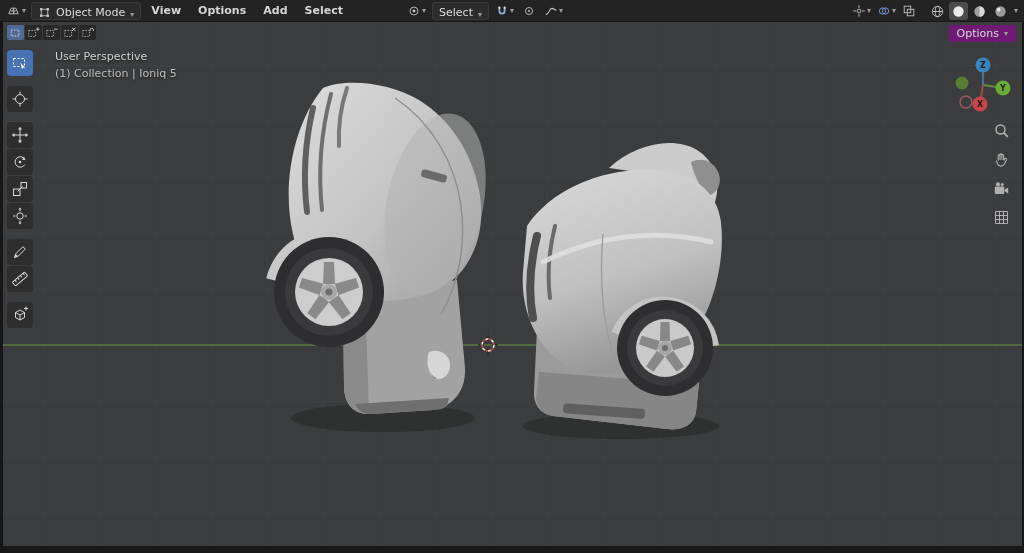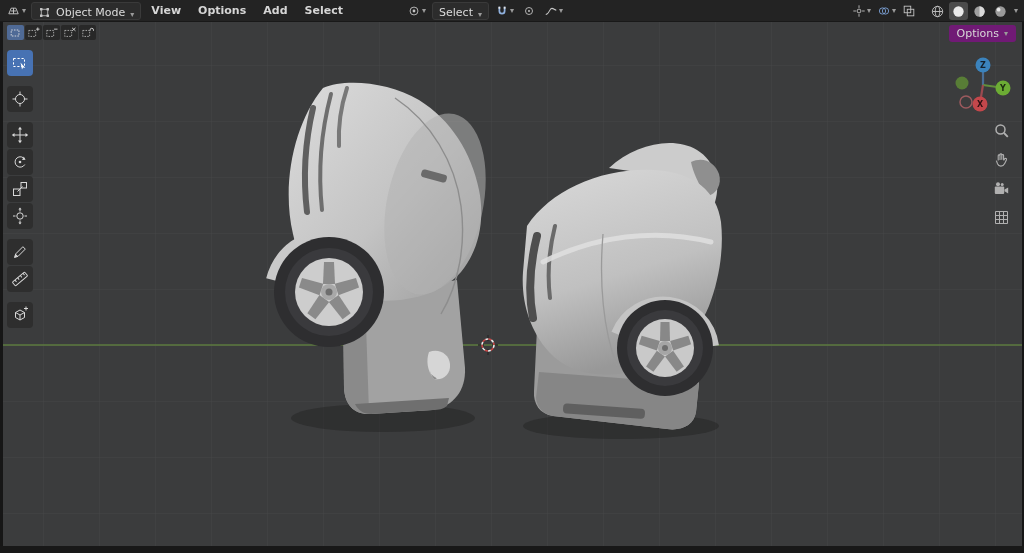--- a/index.html
+++ b/index.html
@@ -350,20 +350,24 @@
           <path d="M10.5 4.5v-1a2 2 0 0 1 4 0v1" fill="none" stroke="#dcdcdc"></path>
         </svg>
     </div>
   </div>
 
   <div class="options">
     <span>Options</span>
     <span class="chev">▾</span>
   </div>
 
+  <div class="viewinfo">
+    <div>User Perspective</div>
+    <div class="l2">(1) Collection | Ioniq 5</div>
+  </div>
 
   <div class="toolcol">
     <div class="tool active">
       <svg width="18" height="18" viewBox="0 0 18 18">
           <rect x="2.5" y="4.5" width="11" height="8" fill="none" stroke="#fff" stroke-dasharray="2.2 1.8"></rect>
           <path d="M9.5 8.5l4.8 5.6-2.3-.6-1 2.1z" fill="#fff"></path>
         </svg>
     </div>
     <div class="tgap"></div>
     <div class="tool">

